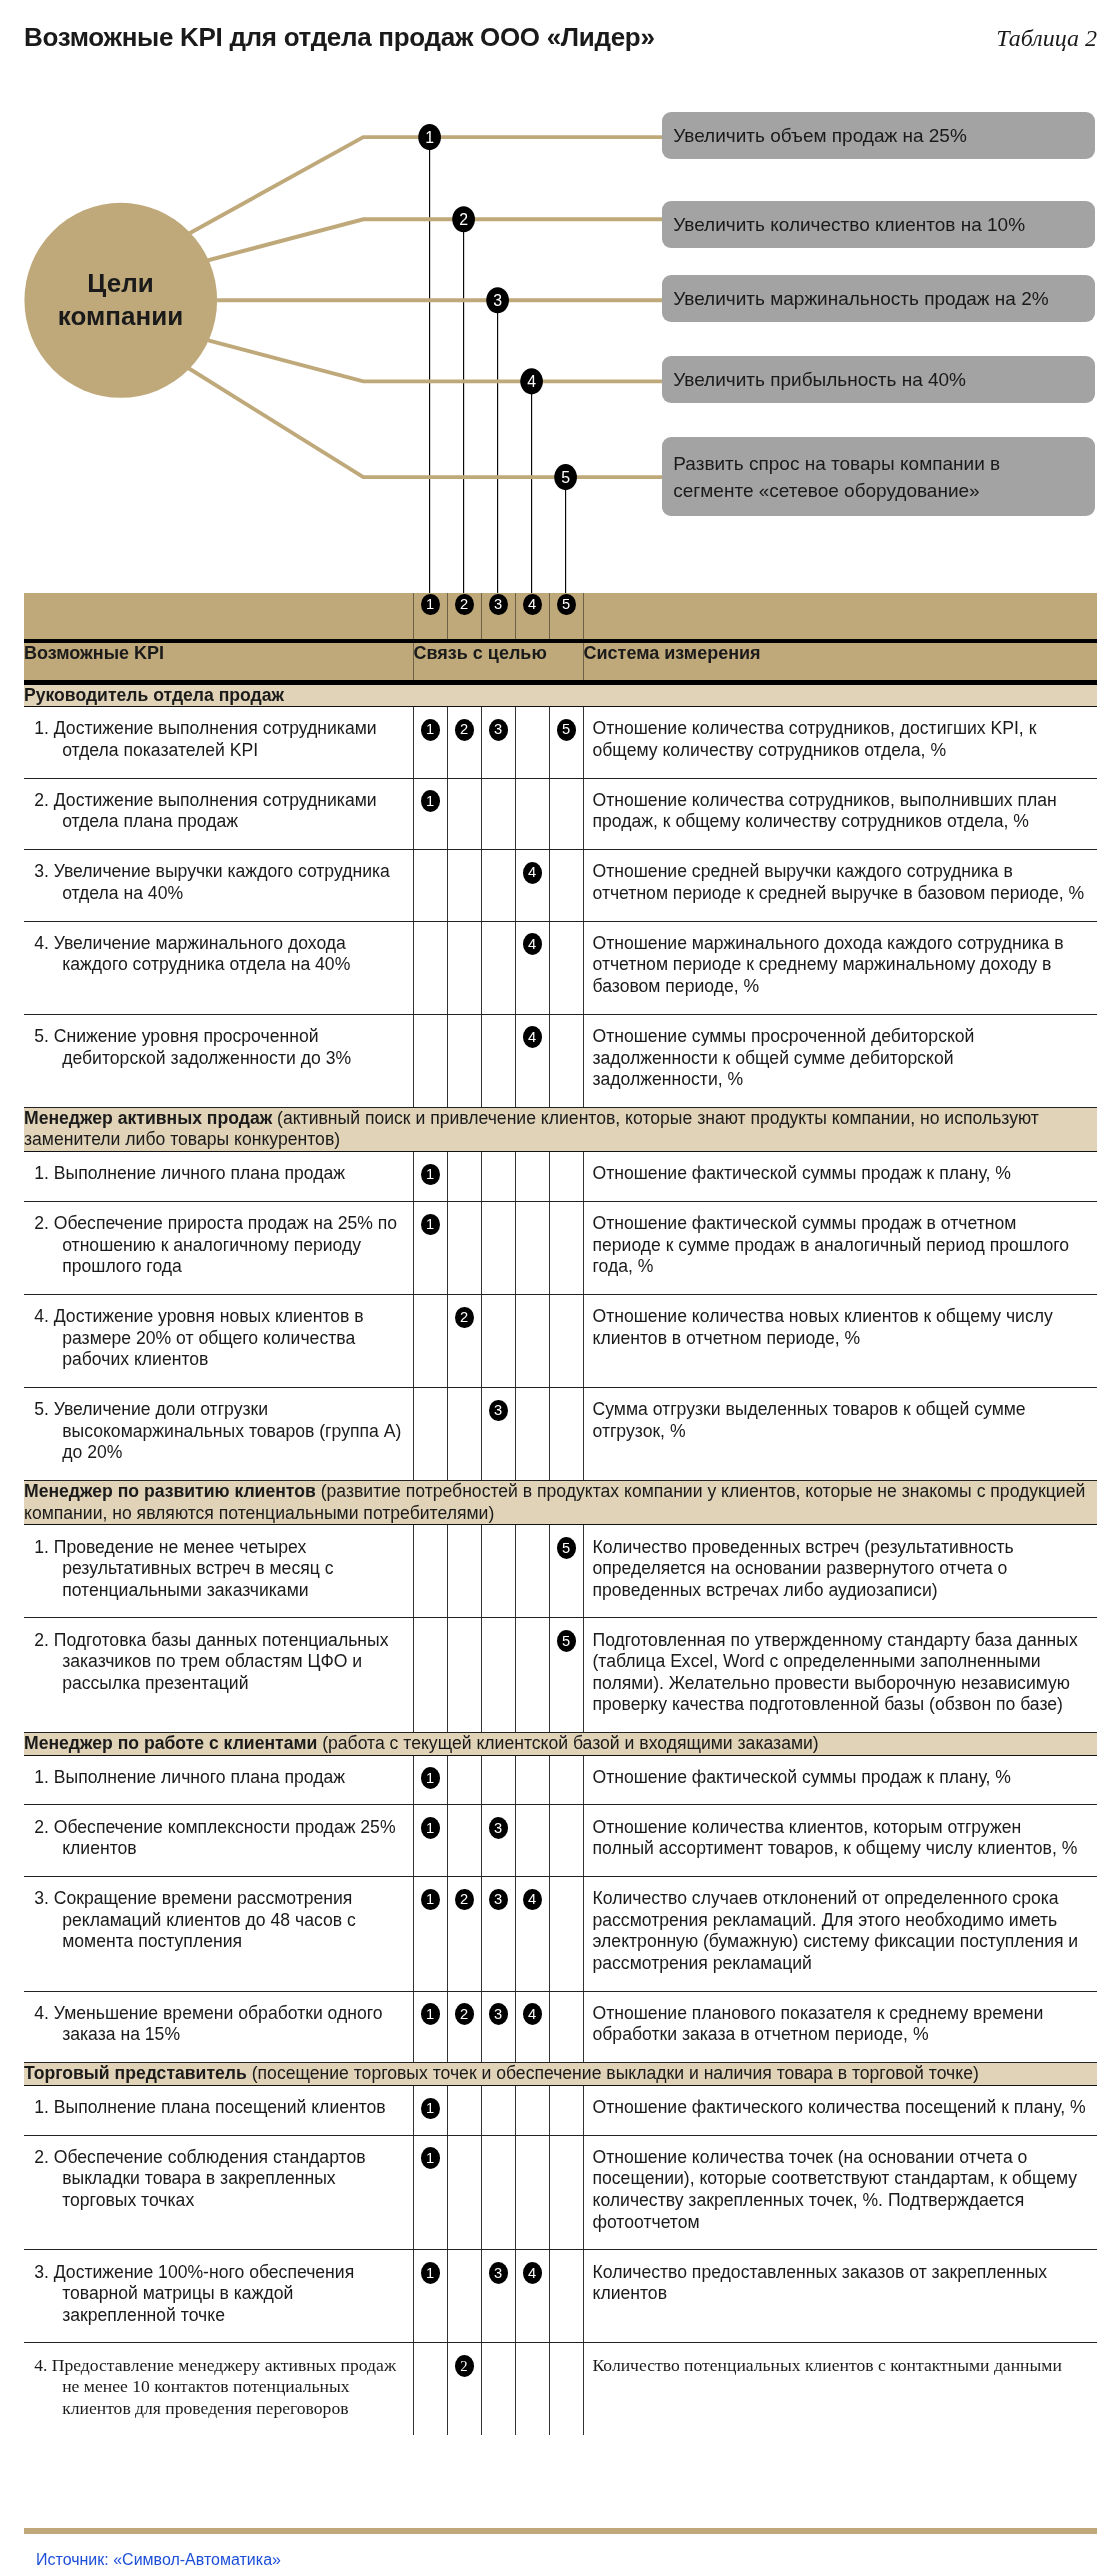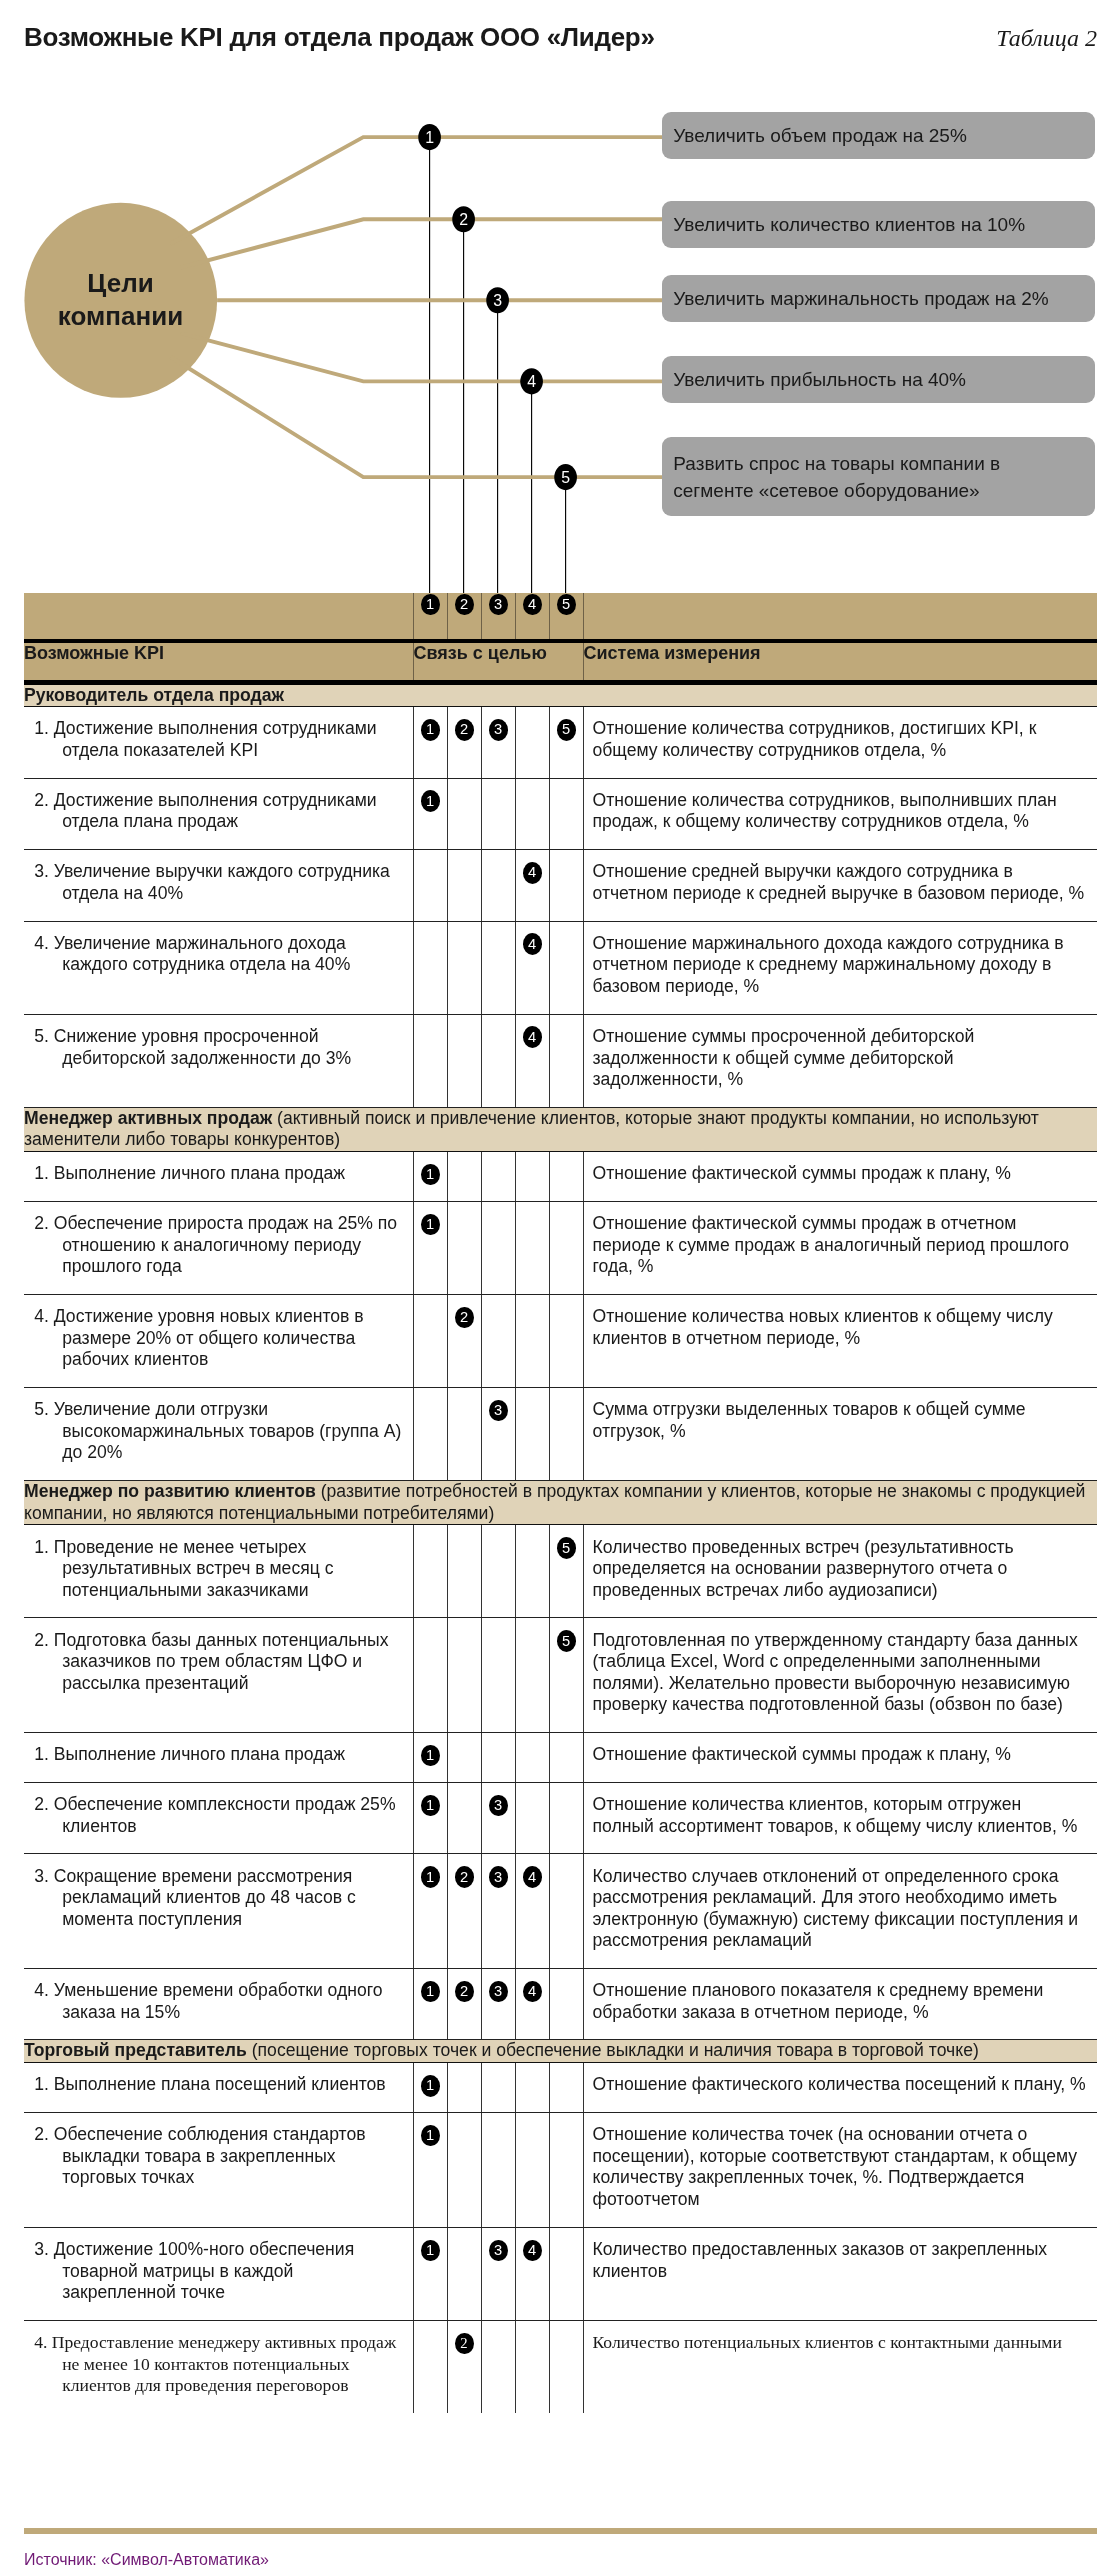--- a/index.html
+++ b/index.html
@@ -20,21 +20,21 @@
   .sect td { background:#e0d3b8; padding:9px 10.2px; border-bottom:1.1px solid #111; font-size:17.6px; line-height:21.6px; }
   .sect b { font-weight:bold; }
   .row td { border-bottom:1.1px solid #222; }
   .row td.k { padding:11.3px 10.2px 16px 10.2px; }
   .kt { display:block; padding-left:28px; text-indent:-28px; }
   .row td.g { border-left:0.6px solid #333; text-align:center; padding-top:11.3px; }
   .row td.m { border-left:0.6px solid #333; padding:11.3px 10.2px 16px 9px; }
   .row:last-child td { border-bottom:none;font-family:Liberation Serif, serif; }
   .dot { display:inline-flex; width:19px; height:21.6px; border-radius:50%; background:#000; color:#fff; font-size:14.7px; align-items:center; justify-content:center; font-weight:normal; line-height:1; }
   .bottom-bar { position:absolute; left:24px; width:1073px; height:5.7px; background:#bfa97a; }
-  .source { position:absolute; left:24px; font-size:16px; color:#701a75; }
+  .source { position:absolute; left:36px; font-size:16px; color:#1d4ed8; }
 </style>
 </head>
 <body>
 
 <div class="title">Возможные KPI для отдела продаж ООО «Лидер»</div>
 <div class="table-no">Таблица 2</div>
 
 <svg id="diagram" width="1121" height="510" xmlns="http://www.w3.org/2000/svg" viewBox="0 0 1976 900">
     <ellipse cx="212" cy="380" rx="170" ry="172" fill="#bfa97a"></ellipse>
     <polyline points="300,280 640,92 1170,92" fill="none" stroke="#bfa97a" stroke-width="7"></polyline>
@@ -233,20 +233,23 @@
         <td class="k">
           <span class="kt">2. Подготовка базы данных потенциальных заказчиков по трем областям ЦФО и рассылка презентаций</span>
         </td>
         <td class="g"></td>
         <td class="g"></td>
         <td class="g"></td>
         <td class="g"></td>
         <td class="g"><span class="dot">5</span></td>
         <td class="m">Подготовленная по утвержденному стандарту база данных (таблица Excel, Word с определенными заполненными полями). Желательно провести выборочную независимую проверку качества подготовленной базы (обзвон по базе)</td>
       </tr>
+      <tr class="sect">
+        <td colspan="7"><b>Менеджер по работе с клиентами</b> <span>(работа с текущей клиентской базой и входящими заказами)</span></td>
+      </tr>
       <tr class="row">
         <td class="k">
           <span class="kt">1. Выполнение личного плана продаж</span>
         </td>
         <td class="g"><span class="dot">1</span></td>
         <td class="g"></td>
         <td class="g"></td>
         <td class="g"></td>
         <td class="g"></td>
         <td class="m">Отношение фактической суммы продаж к плану, %</td>

